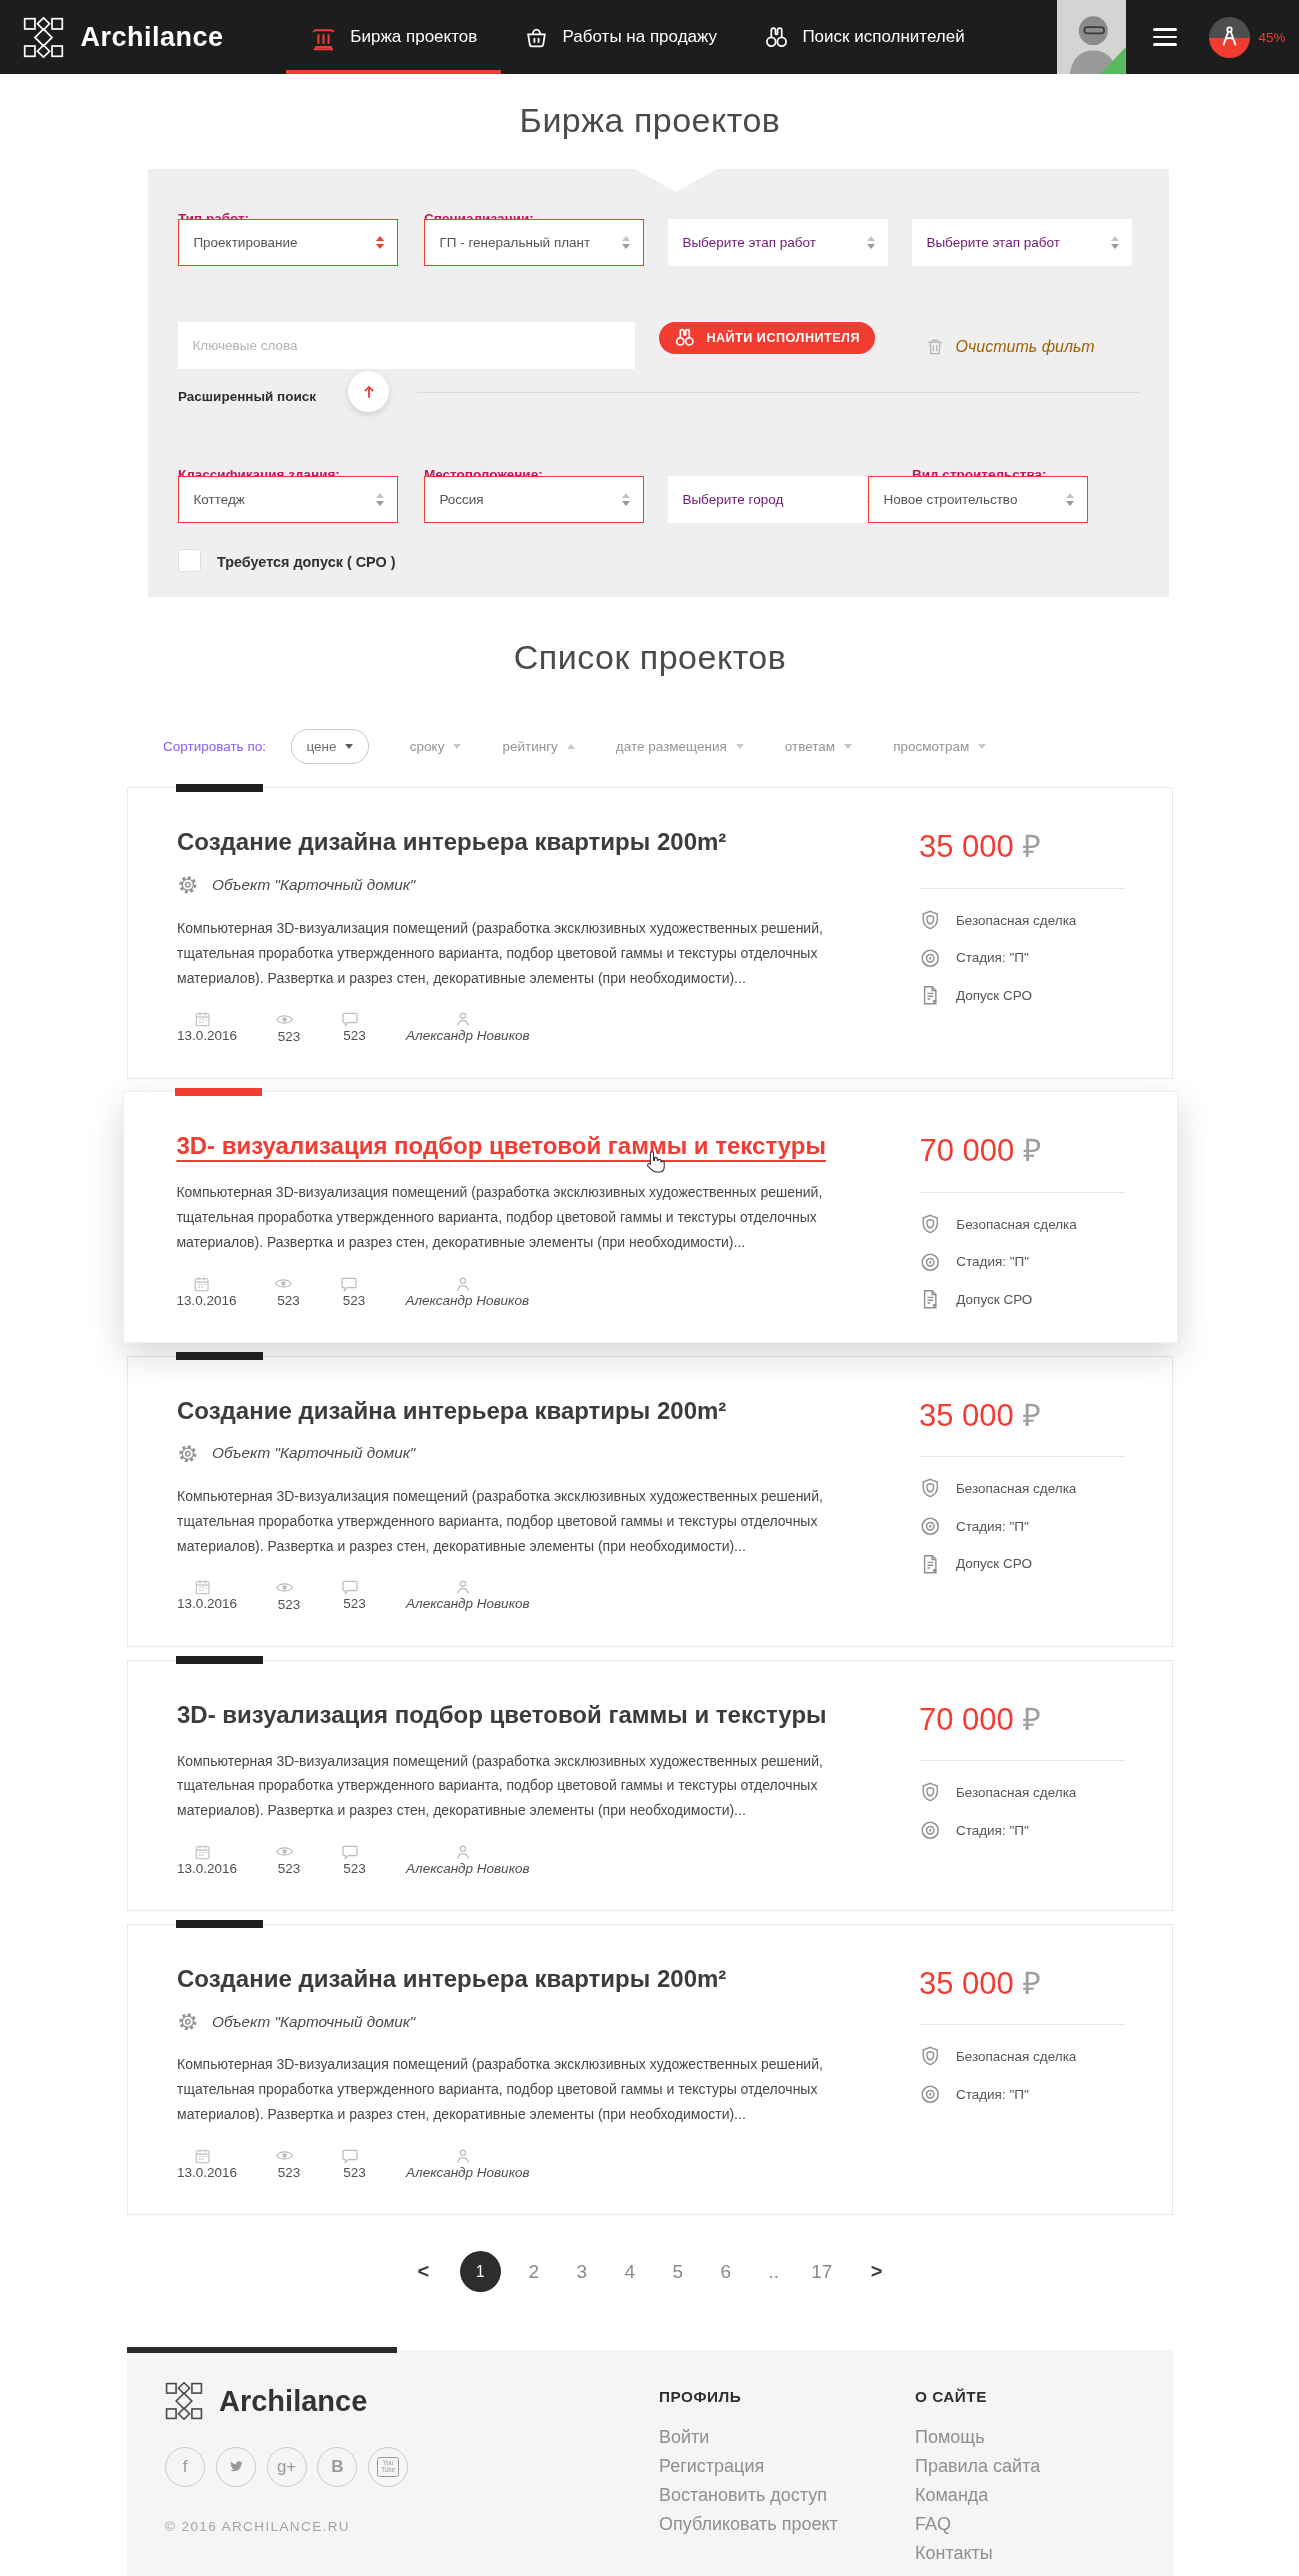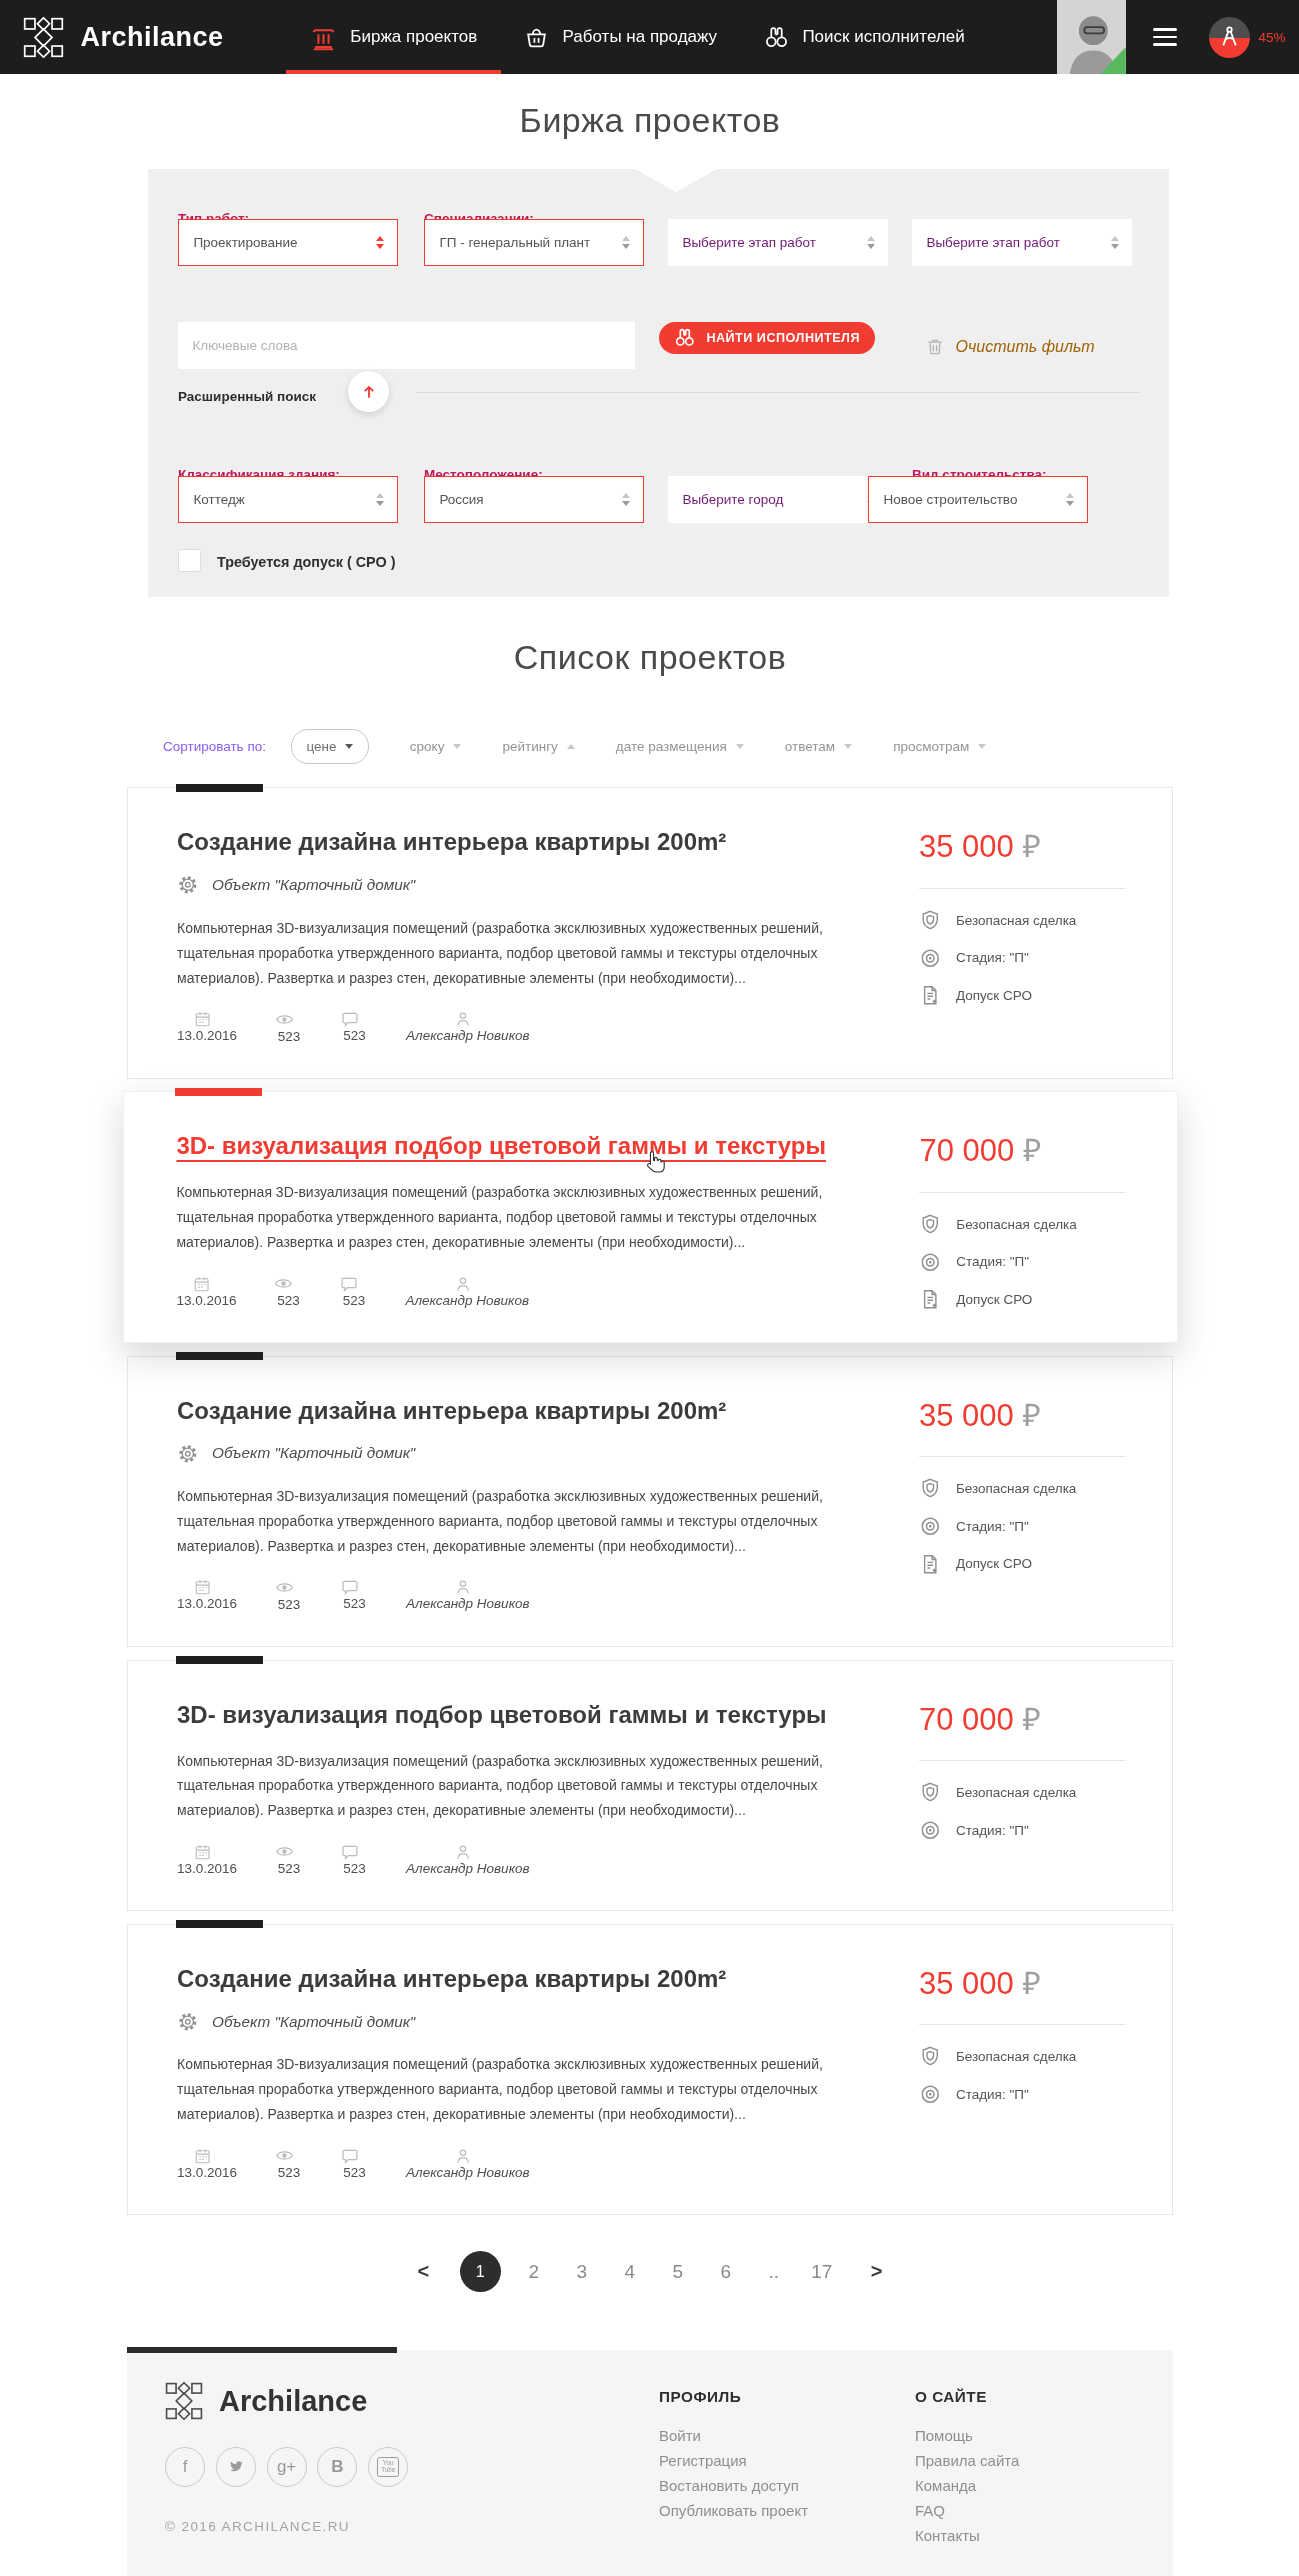--- a/index.html
+++ b/index.html
@@ -108,21 +108,21 @@
   .f-logo{display:flex;align-items:center;}
   .f-brand-name{font-size:29px;font-weight:600;color:#333;margin-left:16px;}
   .social{margin-top:27px;display:flex;gap:10.8px;}
   .soc{width:40px;height:40px;border:0.9px solid #c9c9c9;border-radius:50%;display:flex;align-items:center;justify-content:center;color:#9a9a9a;font-size:17px;cursor:pointer;}
   .soc .yt{font-size:6.3px;line-height:1.1;text-align:center;border:0.9px solid #9a9a9a;border-radius:2.7px;padding:1.8px 2.7px;}
   .copyright{margin-top:32px;color:#a3a3a3;font-size:13.5px;letter-spacing:1.4px;}
   .f-col{width:189px;}
   .f-col.c1{margin-left:115px;}
   .f-col.c2{margin-left:67px;}
   .f-col h4{font-size:15.3px;color:#2f2f2f;margin:5.4px 0 21.6px;letter-spacing:0.5px;}
-  .f-link{display:block;color:#8f8f8f;font-size:15px;margin-bottom:8px;cursor:pointer;}
+  .f-link{display:block;color:#8f8f8f;font-size:18px;margin-bottom:8px;cursor:pointer;}
   .bottom-bar{height:23.4px;background:var(--header_bg);margin-top:4.5px;}
 </style>
 </head>
 <body>
 
 <header class="header">
   <div class="brand">
     <span class="i">
       <svg width="41" height="41" viewBox="0 0 48 48" fill="none" stroke="#fff" stroke-width="2">
         <rect x="2" y="2" width="12" height="12"></rect>

